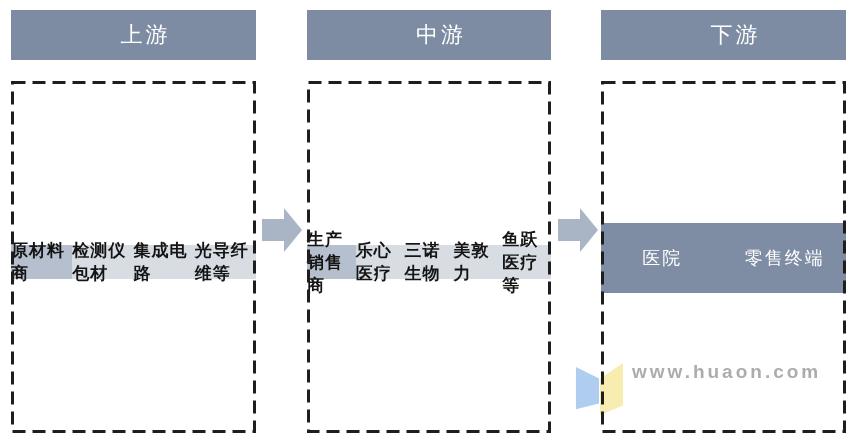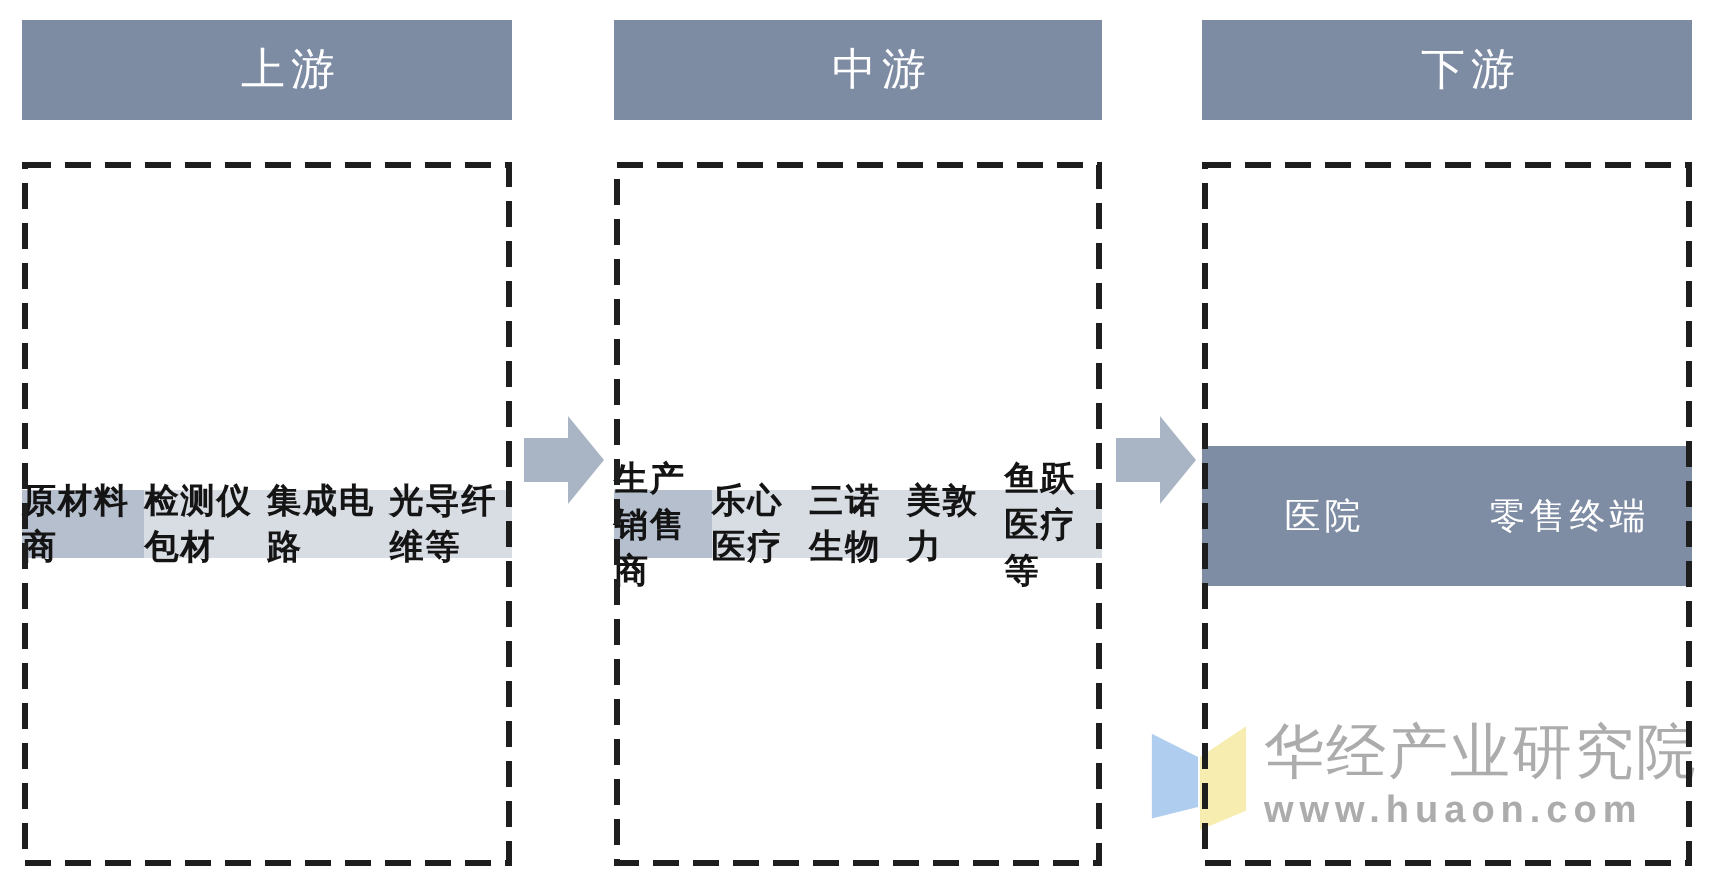--- a/index.html
+++ b/index.html
@@ -113,16 +113,15 @@
 <svg class="flow-arrow a2" viewBox="0 0 40 48">
   <polygon points="0,13 22,13 22,2 40,24 22,46 22,35 0,35" fill="#a9b5c5"></polygon>
 </svg>
 
 <div class="watermark">
   <svg class="wm-logo" viewBox="0 0 52 60">
     <polygon points="2,6 26,18 26,44 2,50" fill="#a9c9ee"></polygon>
     <polygon points="27,18 51,2 51,46 27,56" fill="#f8ecaa"></polygon>
   </svg>
   <div class="wm-text">
-    <div class="wm-brand">华经产业研究院</div>
     <div class="wm-url">www.huaon.com</div>
   </div>
 </div>
 
 </body></html>

